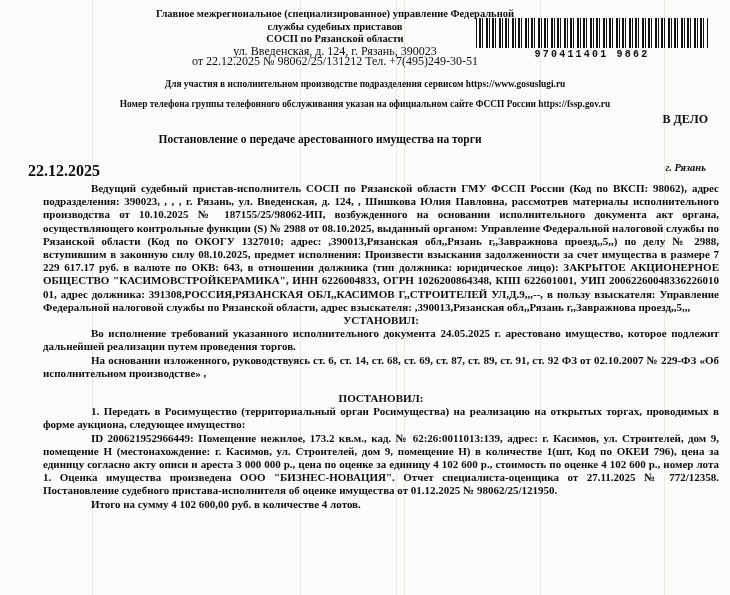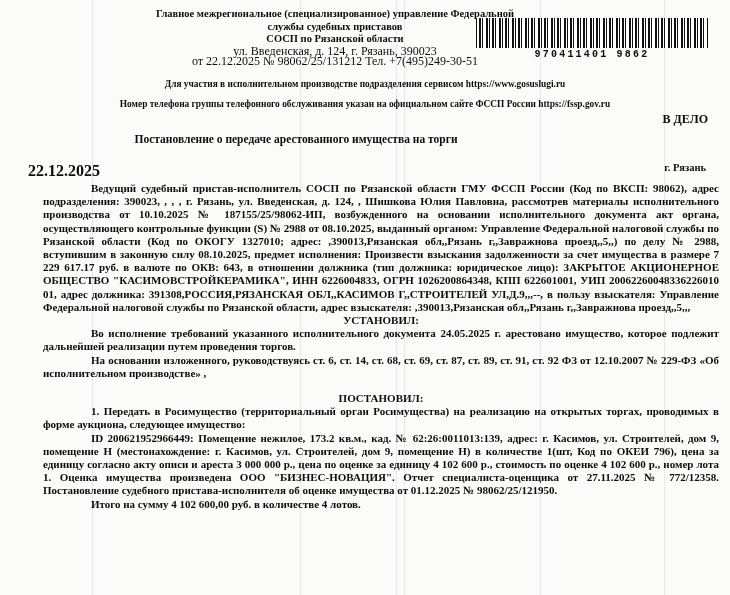--- a/index.html
+++ b/index.html
@@ -92,34 +92,36 @@
     font-weight: bold;
   }
   .doc-title {
     position: absolute;
     left: 0;
     top: 133px;
     width: 592px;
     text-align: center;
     font-size: 11.5px;
     font-weight: bold;
+    padding-left: 24px;
   }
   .date-left {
     position: absolute;
     left: 28px;
     top: 162px;
     font-size: 16px;
     font-weight: bold;
   }
   .city-right {
     position: absolute;
     right: 24px;
     top: 162px;
     font-size: 10.5px;
     font-weight: bold;
+    font-style: italic;
   }
   .body-text {
     position: absolute;
     left: 43px;
     top: 182px;
     width: 676px;
     font-size: 11px;
     line-height: 13.2px;
     text-align: justify;
     font-weight: bold;
@@ -177,21 +179,21 @@
   <div class="date-left">22.12.2025</div>
   <div class="city-right">г. Рязань</div>
 
   <div class="body-text">
     <p class="indent">Ведущий судебный пристав-исполнитель СОСП по Рязанской области ГМУ ФССП России (Код по ВКСП: 98062), адрес подразделения: 390023, , , , г. Рязань, ул. Введенская, д. 124, , Шишкова Юлия Павловна, рассмотрев материалы исполнительного производства от 10.10.2025 № 187155/25/98062-ИП, возбужденного на основании исполнительного документа акт органа, осуществляющего контрольные функции (S) № 2988 от 08.10.2025, выданный органом: Управление Федеральной налоговой службы по Рязанской области (Код по ОКОГУ 1327010; адрес: ,390013,Рязанская обл,,Рязань г,,Завражнова проезд,,5,,) по делу № 2988, вступившим в законную силу 08.10.2025, предмет исполнения: Произвести взыскания задолженности за счет имущества в размере 7 229 617.17 руб. в валюте по ОКВ: 643, в отношении должника (тип должника: юридическое лицо): ЗАКРЫТОЕ АКЦИОНЕРНОЕ ОБЩЕСТВО "КАСИМОВСТРОЙКЕРАМИКА",   ИНН   6226004833,   ОГРН   1026200864348,   КПП   622601001,   УИП 20062260048336226010 01, адрес должника: 391308,РОССИЯ,РЯЗАНСКАЯ ОБЛ,,КАСИМОВ Г,,СТРОИТЕЛЕЙ УЛ,Д.9,,,--, в пользу взыскателя: Управление Федеральной налоговой службы по Рязанской области, адрес взыскателя: ,390013,Рязанская обл,,Рязань г,,Завражнова проезд,,5,,,</p>
 
     <p class="center-head">УСТАНОВИЛ:</p>
 
     <p class="indent">Во исполнение требований указанного исполнительного документа 24.05.2025 г. арестовано имущество, которое подлежит дальнейшей реализации путем проведения торгов.</p>
 
-    <p class="indent sp">На основании изложенного, руководствуясь ст. 6, ст. 14, ст. 68, ст. 69, ст. 87, ст. 89, ст. 91, ст. 92 ФЗ от 12.10.2007 № 229-ФЗ «Об исполнительном производстве» ,</p>
+    <p class="indent sp">На основании изложенного, руководствуясь ст. 6, ст. 14, ст. 68, ст. 69, ст. 87, ст. 89, ст. 91, ст. 92 ФЗ от 02.10.2007 № 229-ФЗ «Об исполнительном производстве» ,</p>
 
     <p class="center-head" style="margin-top:12px;text-align:center;">ПОСТАНОВИЛ:</p>
 
     <p class="indent">1. Передать в Росимущество (территориальный орган Росимущества) на реализацию на открытых торгах, проводимых в форме аукциона, следующее имущество:</p>
 
     <p class="indent sp">ID 200621952966449: Помещение нежилое, 173.2 кв.м., кад. № 62:26:0011013:139, адрес: г. Касимов, ул. Строителей, дом 9, помещение Н (местонахождение: г. Касимов, ул. Строителей, дом 9, помещение Н) в количестве 1(шт, Код по ОКЕИ 796), цена за единицу согласно акту описи и ареста 3 000 000 р., цена по оценке за единицу 4 102 600 р., стоимость по оценке 4 102 600 р., номер лота 1. Оценка имущества произведена ООО "БИЗНЕС-НОВАЦИЯ". Отчет специалиста-оценщика от 27.11.2025 № 772/12358. Постановление судебного пристава-исполнителя об оценке имущества от 01.12.2025 № 98062/25/121950.</p>
 
     <p class="indent sp-sm">Итого на сумму 4 102 600,00 руб. в количестве 4 лотов.</p>
   </div>
 

